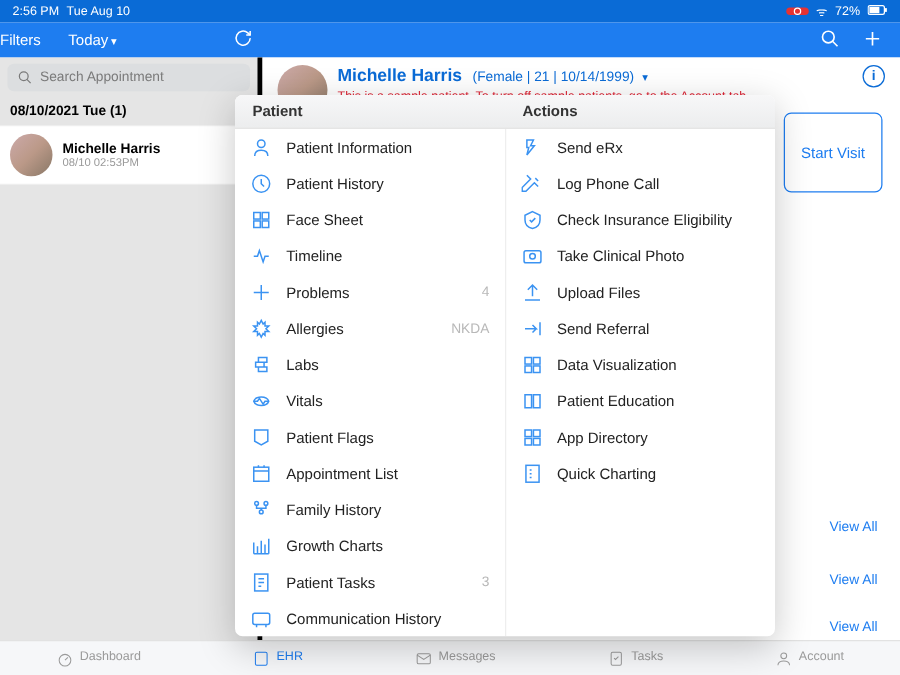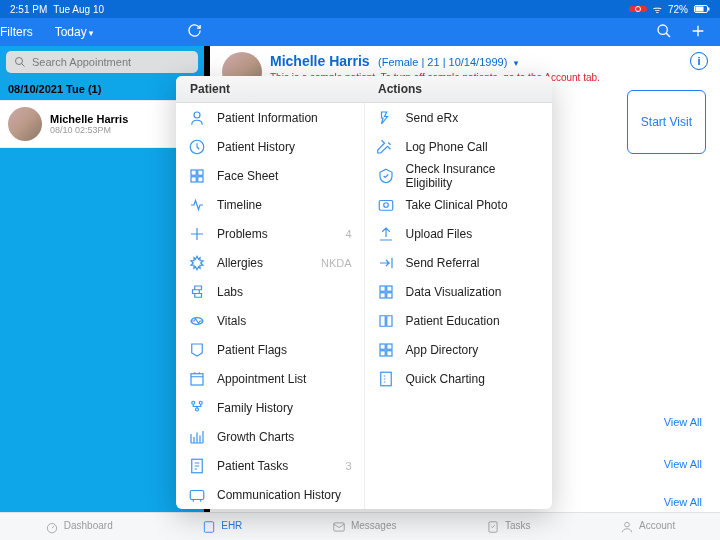--- a/index.html
+++ b/index.html
@@ -7,59 +7,59 @@
 .status-bar{height:18px;background:#0a6bd6;color:#fff;display:flex;align-items:center;justify-content:space-between;padding:0 10px;font-size:10px}
 .status-left,.status-right{display:flex;align-items:center;gap:6px}
 .rec-pill{background:#e63232;border-radius:8px;padding:0 6px;display:flex;align-items:center;gap:3px}
 .rec-dot{width:6px;height:6px;border:1px solid #fff;border-radius:50%}
 .top-blue{height:28px;background:#1e7df0;display:flex;align-items:center;color:#fff;font-size:12px}
 .top-blue .lcol{width:210px;display:flex;align-items:center;gap:22px;padding-left:0}
 .top-blue .rcol{flex:1;display:flex;justify-content:flex-end;align-items:center;gap:18px;padding-right:14px}
 .chev{font-size:9px;margin-left:2px}
 .refresh-icon svg,.search-icon-r svg,.plus-icon svg{stroke:#fff}
 .columns{display:flex;height:calc(540px - 18px - 28px - 28px)}
-.left-col{width:210px;background:#0ea5e9;border-right:6px solid #000000;position:relative}
+.left-col{width:210px;background:#e5e5e5;border-right:4px solid #000000;position:relative}
 .search-pill{margin:5px 6px;height:22px;background:#dcdee0;border-radius:5px;display:flex;align-items:center;padding:0 8px;color:#7a7a7a;font-size:11px;gap:6px}
 .date-row{padding:5px 8px;font-size:11px;font-weight:600}
 .appt{display:flex;align-items:center;padding:6px 8px;background:#fff;border-top:1px solid #eee;border-bottom:1px solid #eee}
 .avatar{width:34px;height:34px;border-radius:50%;background:linear-gradient(135deg,#caa 0%,#b98 50%,#876 100%);margin-right:8px;flex-shrink:0}
 .appt .name{font-size:11px;font-weight:600}
 .appt .time{font-size:9px;color:#9a9a9a}
 .appt .ex{margin-left:auto;font-size:9px;color:#bbb}
 .right-col{flex:1;background:#fff;position:relative}
 .pt-header{display:flex;align-items:flex-start;padding:6px 12px 0 12px}
 .pt-header .avatar{width:40px;height:40px}
 .pt-name{color:#0a6bd6;font-weight:600;font-size:14px}
 .pt-meta{color:#0a6bd6;font-size:11px;margin-left:4px}
 .pt-warn{color:#d23;font-size:10px;margin-top:2px}
 .info-circ{margin-left:auto;color:#0a6bd6;border:1.3px solid #0a6bd6;width:18px;height:18px;border-radius:50%;display:flex;align-items:center;justify-content:center;font-size:11px;font-weight:600}
 .start-btn{position:absolute;right:14px;top:44px;border:1px solid #1e7df0;color:#1e7df0;background:#fff;padding:24px 13px;border-radius:6px;font-size:12px}
 .viewall{position:absolute;right:18px;color:#1e7df0;font-size:11px}
 .va1{top:370px}.va2{top:412px}.va3{top:450px}
-.dropdown{position:absolute;left:176px;top:76px;width:376px;background:#fff;border-radius:6px;box-shadow:0 8px 30px rgba(0,0,0,0.22);overflow:hidden;z-index:50}
+.dropdown{position:absolute;left:188px;top:76px;width:432px;background:#fff;border-radius:6px;box-shadow:0 8px 30px rgba(0,0,0,0.22);overflow:hidden;z-index:50}
 .dd-head{display:flex;background:linear-gradient(#f7f7f8,#ecedee);border-bottom:1px solid #ddd}
 .dd-head div{flex:1;padding:6px 14px;font-size:12px;font-weight:600;color:#333}
 .dd-body{display:flex;max-height:430px;overflow:hidden}
 .dd-col{flex:1}
 .dd-col:first-child{border-right:1px solid #eee}
 .dd-item{display:flex;align-items:center;padding:0 12px;font-size:12px;color:#222;gap:11px;height:29px}
 .dd-item .ico{width:18px;height:18px;display:flex;align-items:center;justify-content:center;flex-shrink:0}
 .dd-item .ico svg{stroke:#3b93f2;fill:none;stroke-width:1.6}
 .dd-item .badge{margin-left:auto;color:#b8b8b8;font-size:11px}
 .bottom-bar{position:absolute;bottom:0;left:0;right:0;height:28px;background:#f6f7f9;border-top:1px solid #e2e2e2;display:flex;align-items:center;justify-content:space-around;font-size:10px;color:#9a9a9a;z-index:30}
 .bottom-bar .tab{display:flex;gap:5px}
 .bottom-bar .tab.active{color:#1e7df0}
 .bottom-bar svg{stroke:currentColor;fill:none;stroke-width:1.4}
 </style>
 </head>
 <body>
 
 <div class="status-bar">
   <div class="status-left">
-    <span>2:51 PM</span>
+    <span>2:56 PM</span>
     <span>Tue Aug 10</span>
   </div>
   <div class="status-right">
     <span class="rec-pill">
         <span class="rec-dot"></span>
       </span>
     <span>ᯤ</span>
     <span>72%</span>
     <span><svg width="16" height="8" viewBox="0 0 16 8">
           <rect x="0.5" y="0.5" width="13" height="7" rx="1.5" fill="none" stroke="#fff"></rect>

